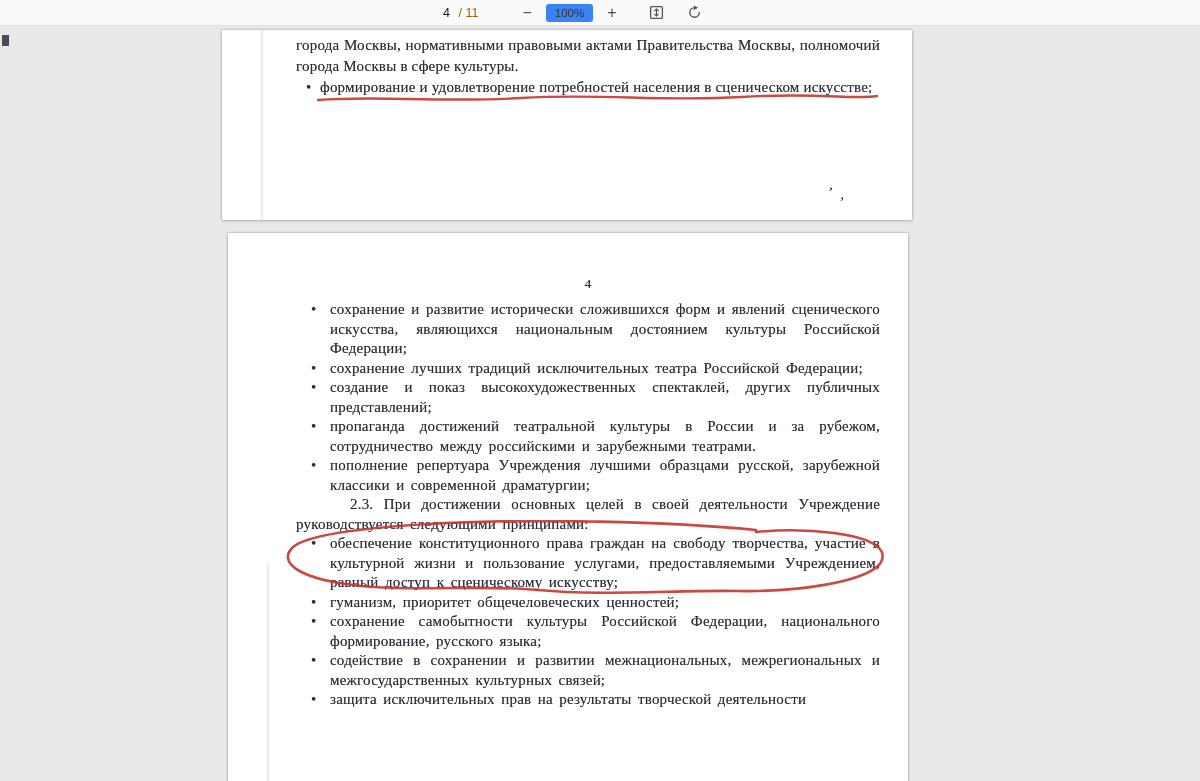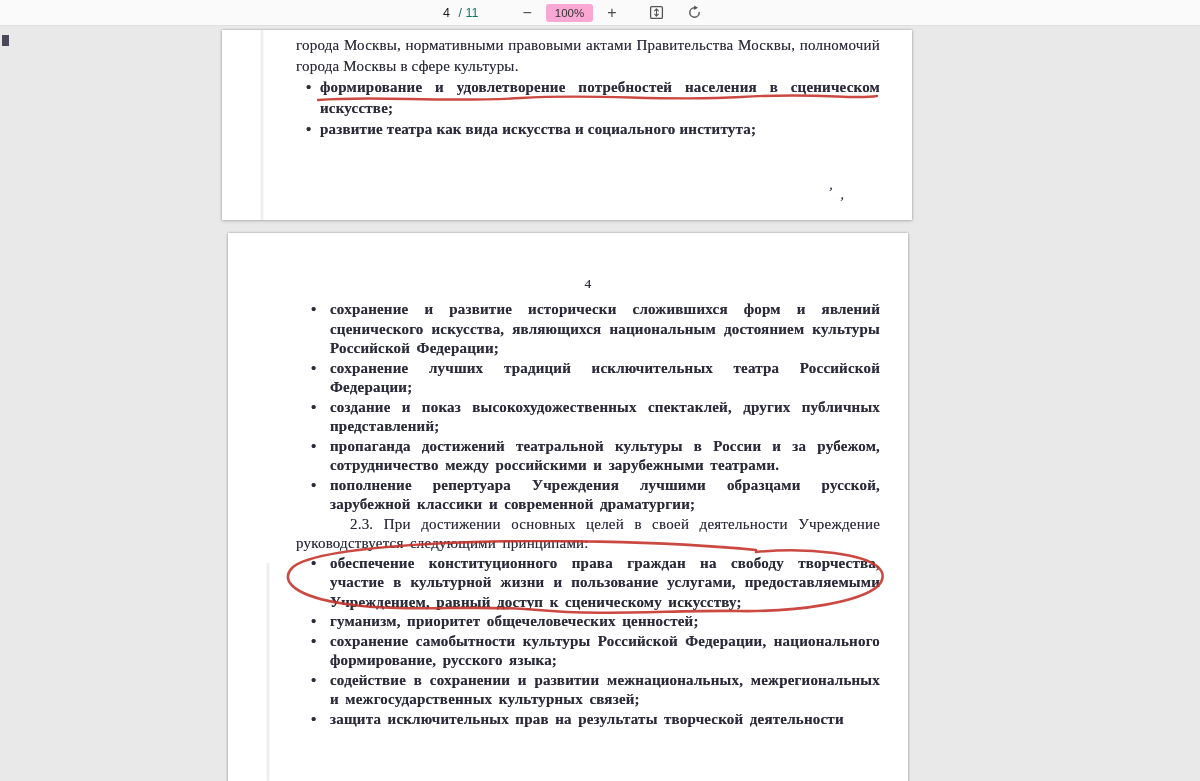--- a/index.html
+++ b/index.html
@@ -17,29 +17,29 @@
     display: flex; align-items: center; justify-content: center;
     position: relative; z-index: 5;
   }
   .toolbar-inner {
     display: flex; align-items: center;
     transform: translateX(-28px);
     color: #454545; font-size: 12.5px;
   }
   .tb-page { display: flex; align-items: baseline; gap: 7px; }
   .current-page { color: #1c1c1c; min-width: 10px; text-align: center; cursor: text; }
-  .page-count { color: #0f766e; text-align: center; }
+  .page-count { color: #a16207; text-align: center; }
   .tb-zoom { margin-left: 44px; display: flex; align-items: center; gap: 14px; }
   .tb-btn {
     background: none; border: none; padding: 0; margin: 0;
     font-family: "Liberation Sans", sans-serif;
     font-size: 16px; line-height: 1; color: #4c4c4c; cursor: pointer;
   }
   .zoom-level {
-    background: #f9a8d4; border-radius: 3px;
+    background: #3b82f6; border-radius: 3px;
     padding: 3px 9px; font-size: 11.5px; color: #333; cursor: pointer;
   }
   .tb-icons { margin-left: 32px; display: flex; align-items: center; gap: 22px; }
   .tb-iconbtn {
     background: none; border: none; padding: 0; margin: 0;
     width: 16px; height: 16px; display: flex; align-items: center; justify-content: center;
     cursor: pointer;
   }
 
   
@@ -76,21 +76,21 @@
   }
 
   p { margin: 0; text-align: justify; }
   .p1-indent { text-indent: 38px; }
   .p2-indent { text-indent: 54px; }
 
   .pagenum { margin: 42px 0 0; text-align: center; font-size: 13.5px; line-height: 17px; }
 
   ul.bullets { margin: 0; padding: 0; list-style: none; }
   .p2-bullets.first { margin-top: 8px; }
-  ul.bullets li { position: relative; text-align: justify; margin: 0; font-weight: bold; }
+  ul.bullets li { position: relative; text-align: justify; margin: 0; }
   .p1-bullets li { padding-left: 24px; }
   .p1-bullets li::before { content: "\2022"; position: absolute; left: 10px; top: 0; }
   .p2-bullets li { padding-left: 34px; }
   .p2-bullets li::before { content: "\2022"; position: absolute; left: 15px; top: 0; }
 
   .li-rel { position: relative; }
 
   
   .pen-underline {
     position: absolute; left: 20px; top: 15px;
@@ -152,21 +152,20 @@
     <section class="page page-1">
       <div class="crease"></div>
       <p>города Москвы, нормативными правовыми актами Правительства Москвы, полномочий города Москвы в сфере культуры.</p>
       <ul class="bullets p1-bullets">
         <li class="li-rel">
           <span>формирование и удовлетворение потребностей населения в сценическом искусстве;</span>
           <svg class="pen-underline" viewBox="0 0 564 13" preserveAspectRatio="none">
             <path class="pen-stroke" d="M2 8 C 60 3, 125 11, 205 6 S 345 10, 425 5 S 535 8, 561 4"></path>
           </svg>
         </li>
-        <li>развитие театра как вида искусства и социального института;</li>
       </ul>
       <div class="artifact-mark">’ ,</div>
     </section>
 
     <section class="page page-2">
       <div class="crease crease2"></div>
       <div class="pagenum">4</div>
 
       <ul class="bullets p2-bullets first">
         <li>сохранение и развитие исторически сложившихся форм и явлений сценического искусства, являющихся национальным достоянием культуры Российской Федерации;</li>

